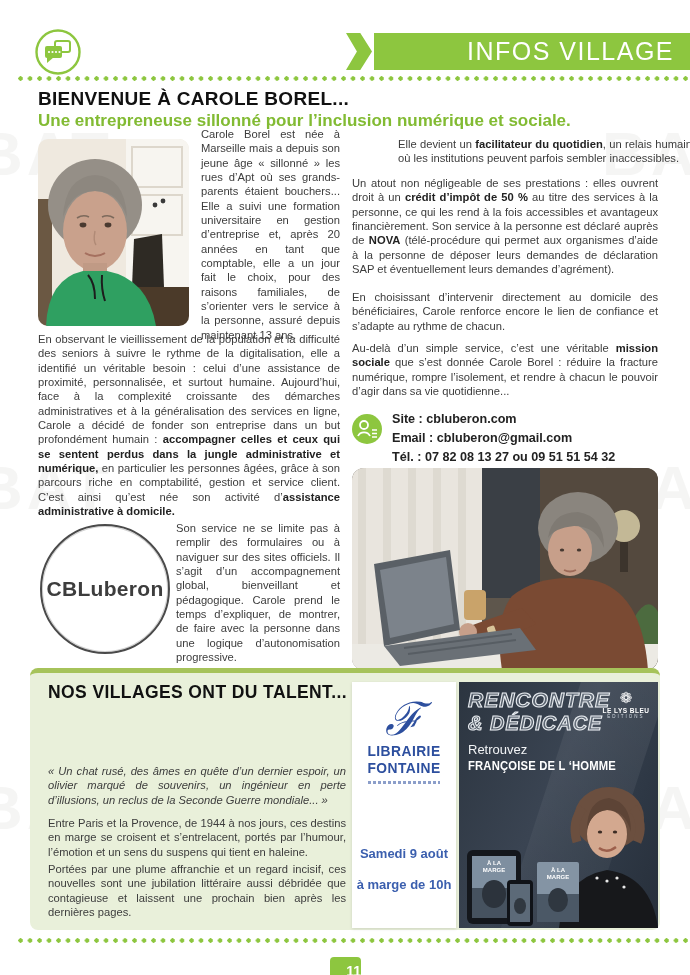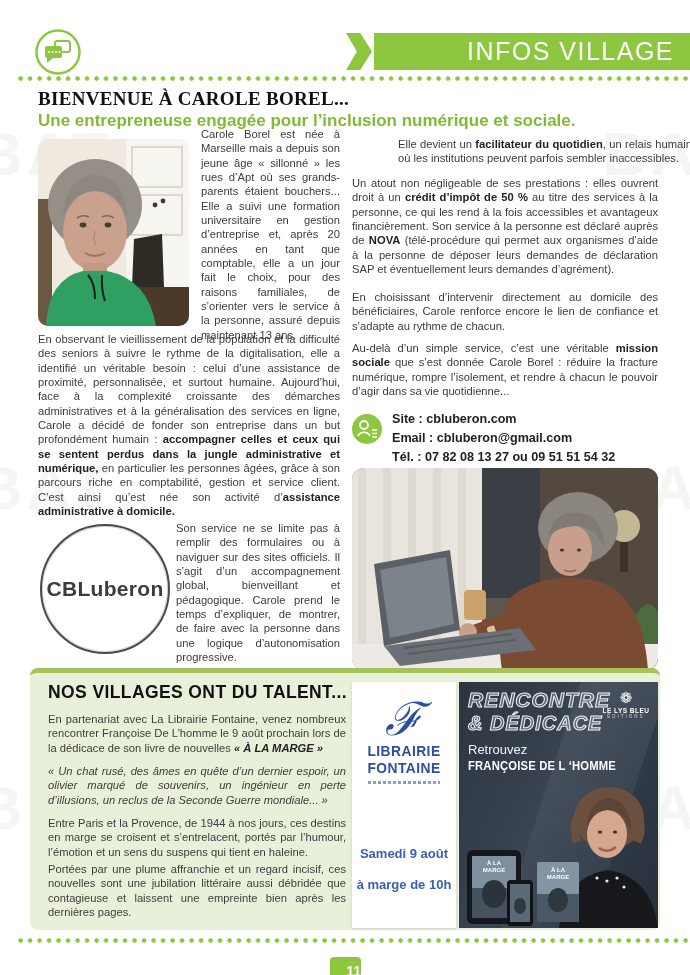--- a/index.html
+++ b/index.html
@@ -13,21 +13,21 @@
       clip-path:polygon(0 0,55% 0,100% 50%,55% 100%,0 100%,42% 50%);}
   .ribbon-bar{position:absolute;left:374px;top:33px;width:316px;height:37px;background:#8dc63f;
       display:flex;align-items:center;justify-content:flex-end;padding-right:16px;box-sizing:border-box;}
   .ribbon-bar span{color:#ffffff;font-size:25px;font-weight:400;letter-spacing:1.5px;}
   .dots{position:absolute;height:5px;
       background-image:radial-gradient(circle at 2.5px 2.5px,#8dc63f 2px,transparent 2.4px);
       background-size:9.5px 5px;background-repeat:repeat-x;}
   #dots-top{left:18px;right:0;top:76px;}
   #dots-bottom{left:18px;right:0;top:938px;}
   
-  .title{position:absolute;left:38px;top:88px;font-size:19px;font-weight:800;color:#111;letter-spacing:.3px;font-family:Liberation Serif, serif;}
+  .title{position:absolute;left:38px;top:88px;font-size:19px;font-weight:800;color:#111;letter-spacing:.3px;}
   .subtitle{position:absolute;left:38px;top:111px;font-size:17px;font-weight:800;color:#82bb33;}
   
   .para{position:absolute;font-size:11.2px;line-height:1.28;text-align:justify;color:#3c3c3c;}
   .para .b,b{font-weight:bold;color:#222;}
   .para .i{font-style:italic;}
   .photo{position:absolute;overflow:hidden;border-radius:10px;}
   #carole-photo{left:38px;top:139px;width:151px;height:187px;}
   #lp1{left:201px;top:127px;width:139px;}
   #lp2{left:38px;top:332px;width:302px;}
   #cb-logo{position:absolute;left:40px;top:524px;width:126px;height:126px;border:2.5px solid #4a4a4a;
@@ -107,21 +107,21 @@
         <circle cx="25.5" cy="24" r="1.1" fill="#fff"></circle>
     </svg>
   </div>
   <div class="ribbon-tip"></div>
   <div class="ribbon-bar">
     <span>INFOS VILLAGE</span>
   </div>
   <div class="dots" id="dots-top"></div>
 
   <div class="title">BIENVENUE À CAROLE BOREL...</div>
-  <div class="subtitle">Une entrepreneuse engagée pour l’inclusion numérique et sociale.</div>
+  <div class="subtitle">Une entrepreneuse sillonné pour l’inclusion numérique et sociale.</div>
 
   <div class="photo" id="carole-photo">
     <svg width="151" height="187" viewBox="0 0 151 187">
       <rect width="151" height="187" fill="#efe9df"></rect>
       <rect x="88" y="0" width="63" height="187" fill="#f7f5f0"></rect>
       <rect x="94" y="8" width="50" height="40" fill="none" stroke="#ddd7cc" stroke-width="2"></rect>
       <rect x="94" y="56" width="50" height="40" fill="none" stroke="#ddd7cc" stroke-width="2"></rect>
       <circle cx="117" cy="66" r="2.4" fill="#3a3a3a"></circle>
         <circle cx="125" cy="62" r="2.4" fill="#3a3a3a"></circle>
       <rect x="60" y="148" width="91" height="39" fill="#4b3a29"></rect>
@@ -191,24 +191,23 @@
       <polygon points="22,96 98,82 108,162 32,178" fill="#5a6066"></polygon>
       <polygon points="28,102 94,89 102,156 38,170" fill="#7c838b"></polygon>
       <polygon points="32,178 168,160 184,182 48,198" fill="#6a7076"></polygon>
       <path d="M52,180 L160,166 M56,186 L164,172" stroke="#575d63" stroke-width="2"></path>
       <rect x="112" y="122" width="22" height="30" rx="4" fill="#c9a36a"></rect>
     </svg>
   </div>
 
   <div id="talent-box"></div>
   <div id="talent-title">NOS VILLAGES ONT DU TALENT...</div>
-  <div class="para" id="tp1"><span>En partenariat avec La Librairie Fontaine, venez nombreux rencontrer Françoise De L’homme le 9 août prochain lors de la dédicace de son livre de nouvelles </span><span class="b i">« À LA MARGE »</span></div>
   <div class="para" id="tquote">« Un chat rusé, des âmes en quête d’un dernier espoir, un olivier marqué de souvenirs, un ingénieur en perte d’illusions, un reclus de la Seconde Guerre mondiale... »</div>
   <div class="para" id="tp3">Entre Paris et la Provence, de 1944 à nos jours, ces destins en marge se croisent et s’entrelacent, portés par l’humour, l’émotion et un sens du suspens qui tient en haleine.</div>
-  <div class="para" id="tp4">Portées par une plume affranchie et un regard incisif, ces nouvelles sont une jubilation littéraire aussi débridée que contagieuse et laissent une empreinte bien après les dernières pages.</div>
+  <div class="para" id="tp4">Portées par une plume affranchie et un regard incisif, ces nouvelles sont une jubilation littéraire aussi débridée que contagieuse et laissent une prochain bien après les dernières pages.</div>
 
   <div id="lib-card">
     <div id="lib-monogram">ℱ</div>
     <div class="lib-word">LIBRAIRIE</div>
     <div class="lib-word">FONTAINE</div>
     <div id="lib-tagline"></div>
     <div class="lib-date" id="lib-date1">Samedi 9 août</div>
     <div class="lib-date" id="lib-date2">à marge de 10h</div>
   </div>
 

